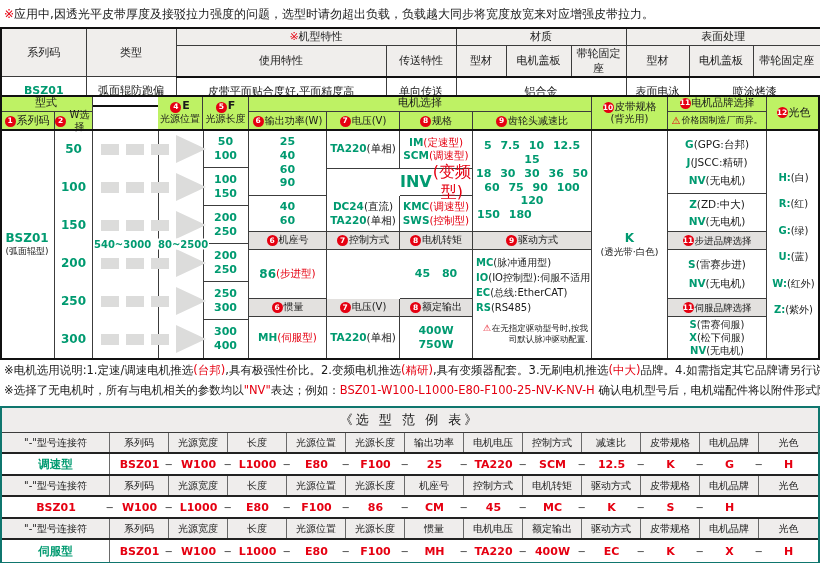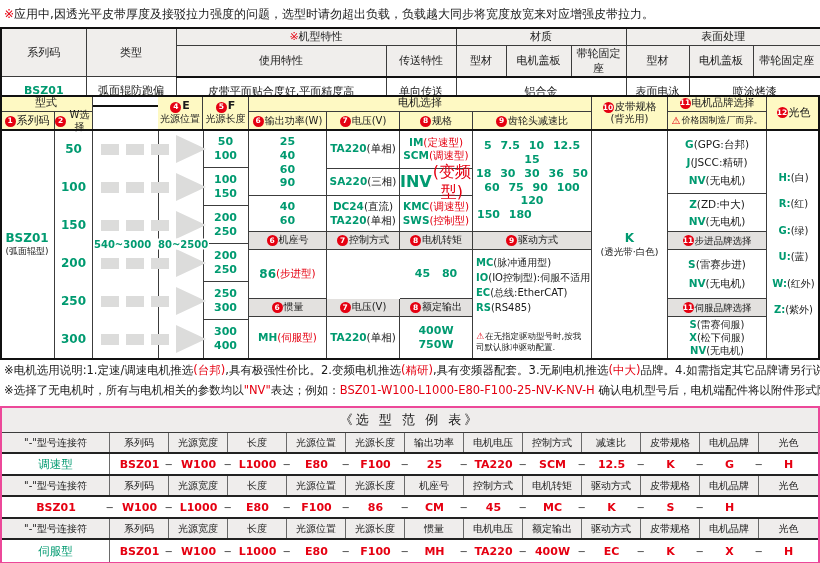--- a/index.html
+++ b/index.html
@@ -2,21 +2,21 @@
 <html><head>
 <meta charset="utf-8">
 <style>
 *{margin:0;padding:0;box-sizing:border-box}
 html,body{width:820px;height:563px;overflow:hidden;background:#fff;
  font-family:"DejaVu Sans",sans-serif;color:#1a1a1a}
 .abs{position:absolute}
 .cell{position:absolute;display:flex;align-items:center;justify-content:center;
  text-align:center;font-size:11px;line-height:1.25}
 .col{flex-direction:column}
-.hdr{background:#fef9c3}
+.hdr{background:#bef264}
 .band{background:#e3e1df}
 .br{border-right:1px solid #3c3c3c}
 .bb{border-bottom:1px solid #3c3c3c}
 .teal{color:#009a70;font-weight:bold}
 .red{color:#e50011}
 .cn{display:inline-flex;align-items:center;justify-content:center;flex:none;
  width:11px;height:11px;border-radius:50%;background:#e50011;color:#fff;
  font-size:7.5px;font-weight:bold;margin-right:1px;line-height:1}
 .wt{color:#e50011;font-weight:bold;margin-right:1px;font-size:10px}
 
@@ -35,35 +35,35 @@
 .sub{font-size:10px;color:#1a1a1a}
 .arrow{position:absolute;display:flex;align-items:center;height:26px;left:8px}
 .ad{width:18px;height:11px;background:#dcdcdb;margin-right:7px}
 .ah{width:0;height:0;border-top:14px solid transparent;border-bottom:14px solid transparent;
  border-left:30px solid #dcdcdb}
 .vline{position:absolute;top:0;bottom:0;width:1px;background:#3c3c3c}
 .rangetxt{position:absolute;top:50%;transform:translateY(-50%);
  font-size:10px;z-index:5}
 .rangetxt span{background:#fff;padding:0 1px}
 .dline{font-size:10px;line-height:15px;text-align:left;white-space:nowrap}
-.dnote{font-size:8.5px;line-height:11px;text-align:left;margin-top:16px;color:#1a1a1a}
+.dnote{font-size:8.5px;line-height:11px;text-align:right;margin-top:8px;color:#1a1a1a}
 
 .note{position:absolute;left:4px;font-size:11.5px;white-space:nowrap}
 
-#ex{position:absolute;left:0;top:406px;width:820px;border:2px solid #ec4899;background:#fff}
+#ex{position:absolute;left:0;top:406px;width:820px;border:2px solid #0f766e;background:#fff}
 .ex-title{height:25px;display:flex;align-items:center;justify-content:center;
  background:#efedec;border-bottom:1px solid #3c3c3c;font-size:13px;letter-spacing:3px}
 .ex-row{display:grid;grid-template-columns:108px repeat(12,1fr);height:21px;border-bottom:2px solid #222}
 .ex-row:last-child{border-bottom:none}
 .ex-row.v{height:22px}
 .ex-h{background:#efedec;font-size:10px;display:flex;align-items:center;justify-content:center;
  border-right:1px solid #6a6a6a;overflow:hidden}
 .ex-h:last-child{border-right:none}
 .ex-type{display:flex;align-items:center;justify-content:center;border-right:1px solid #6a6a6a;
- color:#009a70;font-weight:normal;font-size:11.5px}
+ color:#009a70;font-weight:bold;font-size:11.5px}
 .ex-v{position:relative;display:flex;align-items:center;justify-content:center;
  font-size:11px;font-weight:bold;color:#e50011}
 .dash{position:absolute;right:-4px;color:#333;font-weight:normal;font-size:10px}
 </style>
 </head>
 <body>
 
 <div id="topnote"><span class="red">※</span><span>应用中,因透光平皮带厚度及接驳拉力强度的问题，选型时请勿超出负载，负载越大同步将宽度放宽来对应增强皮带拉力。</span></div>
 
 <table id="spec">
@@ -249,24 +249,20 @@
       <span class="teal">90</span>
   </div>
   <div class="cell br bb col" style="left:249px;top:101px;width:78px;height:36px">
     <span class="teal">40</span>
       <span class="teal">60</span>
   </div>
   <div class="cell br bb" style="left:327px;top:35px;width:73px;height:39px;font-size:10.5px">
       <span class="teal">TA220</span>
       <span>(单相)</span>
     </div>
-  <div class="cell br bb" style="left:327px;top:74px;width:73px;height:27px;font-size:10.5px">
-      <span class="teal">SA220</span>
-      <span>(三相)</span>
-    </div>
   <div class="cell br bb col" style="left:327px;top:101px;width:73px;height:36px;font-size:10.5px">
     <div><span class="teal">DC24</span><span>(直流)</span></div>
     <div><span class="teal">TA220</span><span>(单相)</span></div>
   </div>
   <div class="cell br bb col" style="left:400px;top:35px;width:73px;height:39px;font-size:10.5px">
     <div><span class="teal">IM</span><span class="red">(定速型)</span></div>
     <div><span class="teal">SCM</span><span class="red">(调速型)</span></div>
   </div>
   <div class="cell br bb" style="left:400px;top:74px;width:73px;height:27px;font-size:16px">
       <span class="teal">INV</span>

